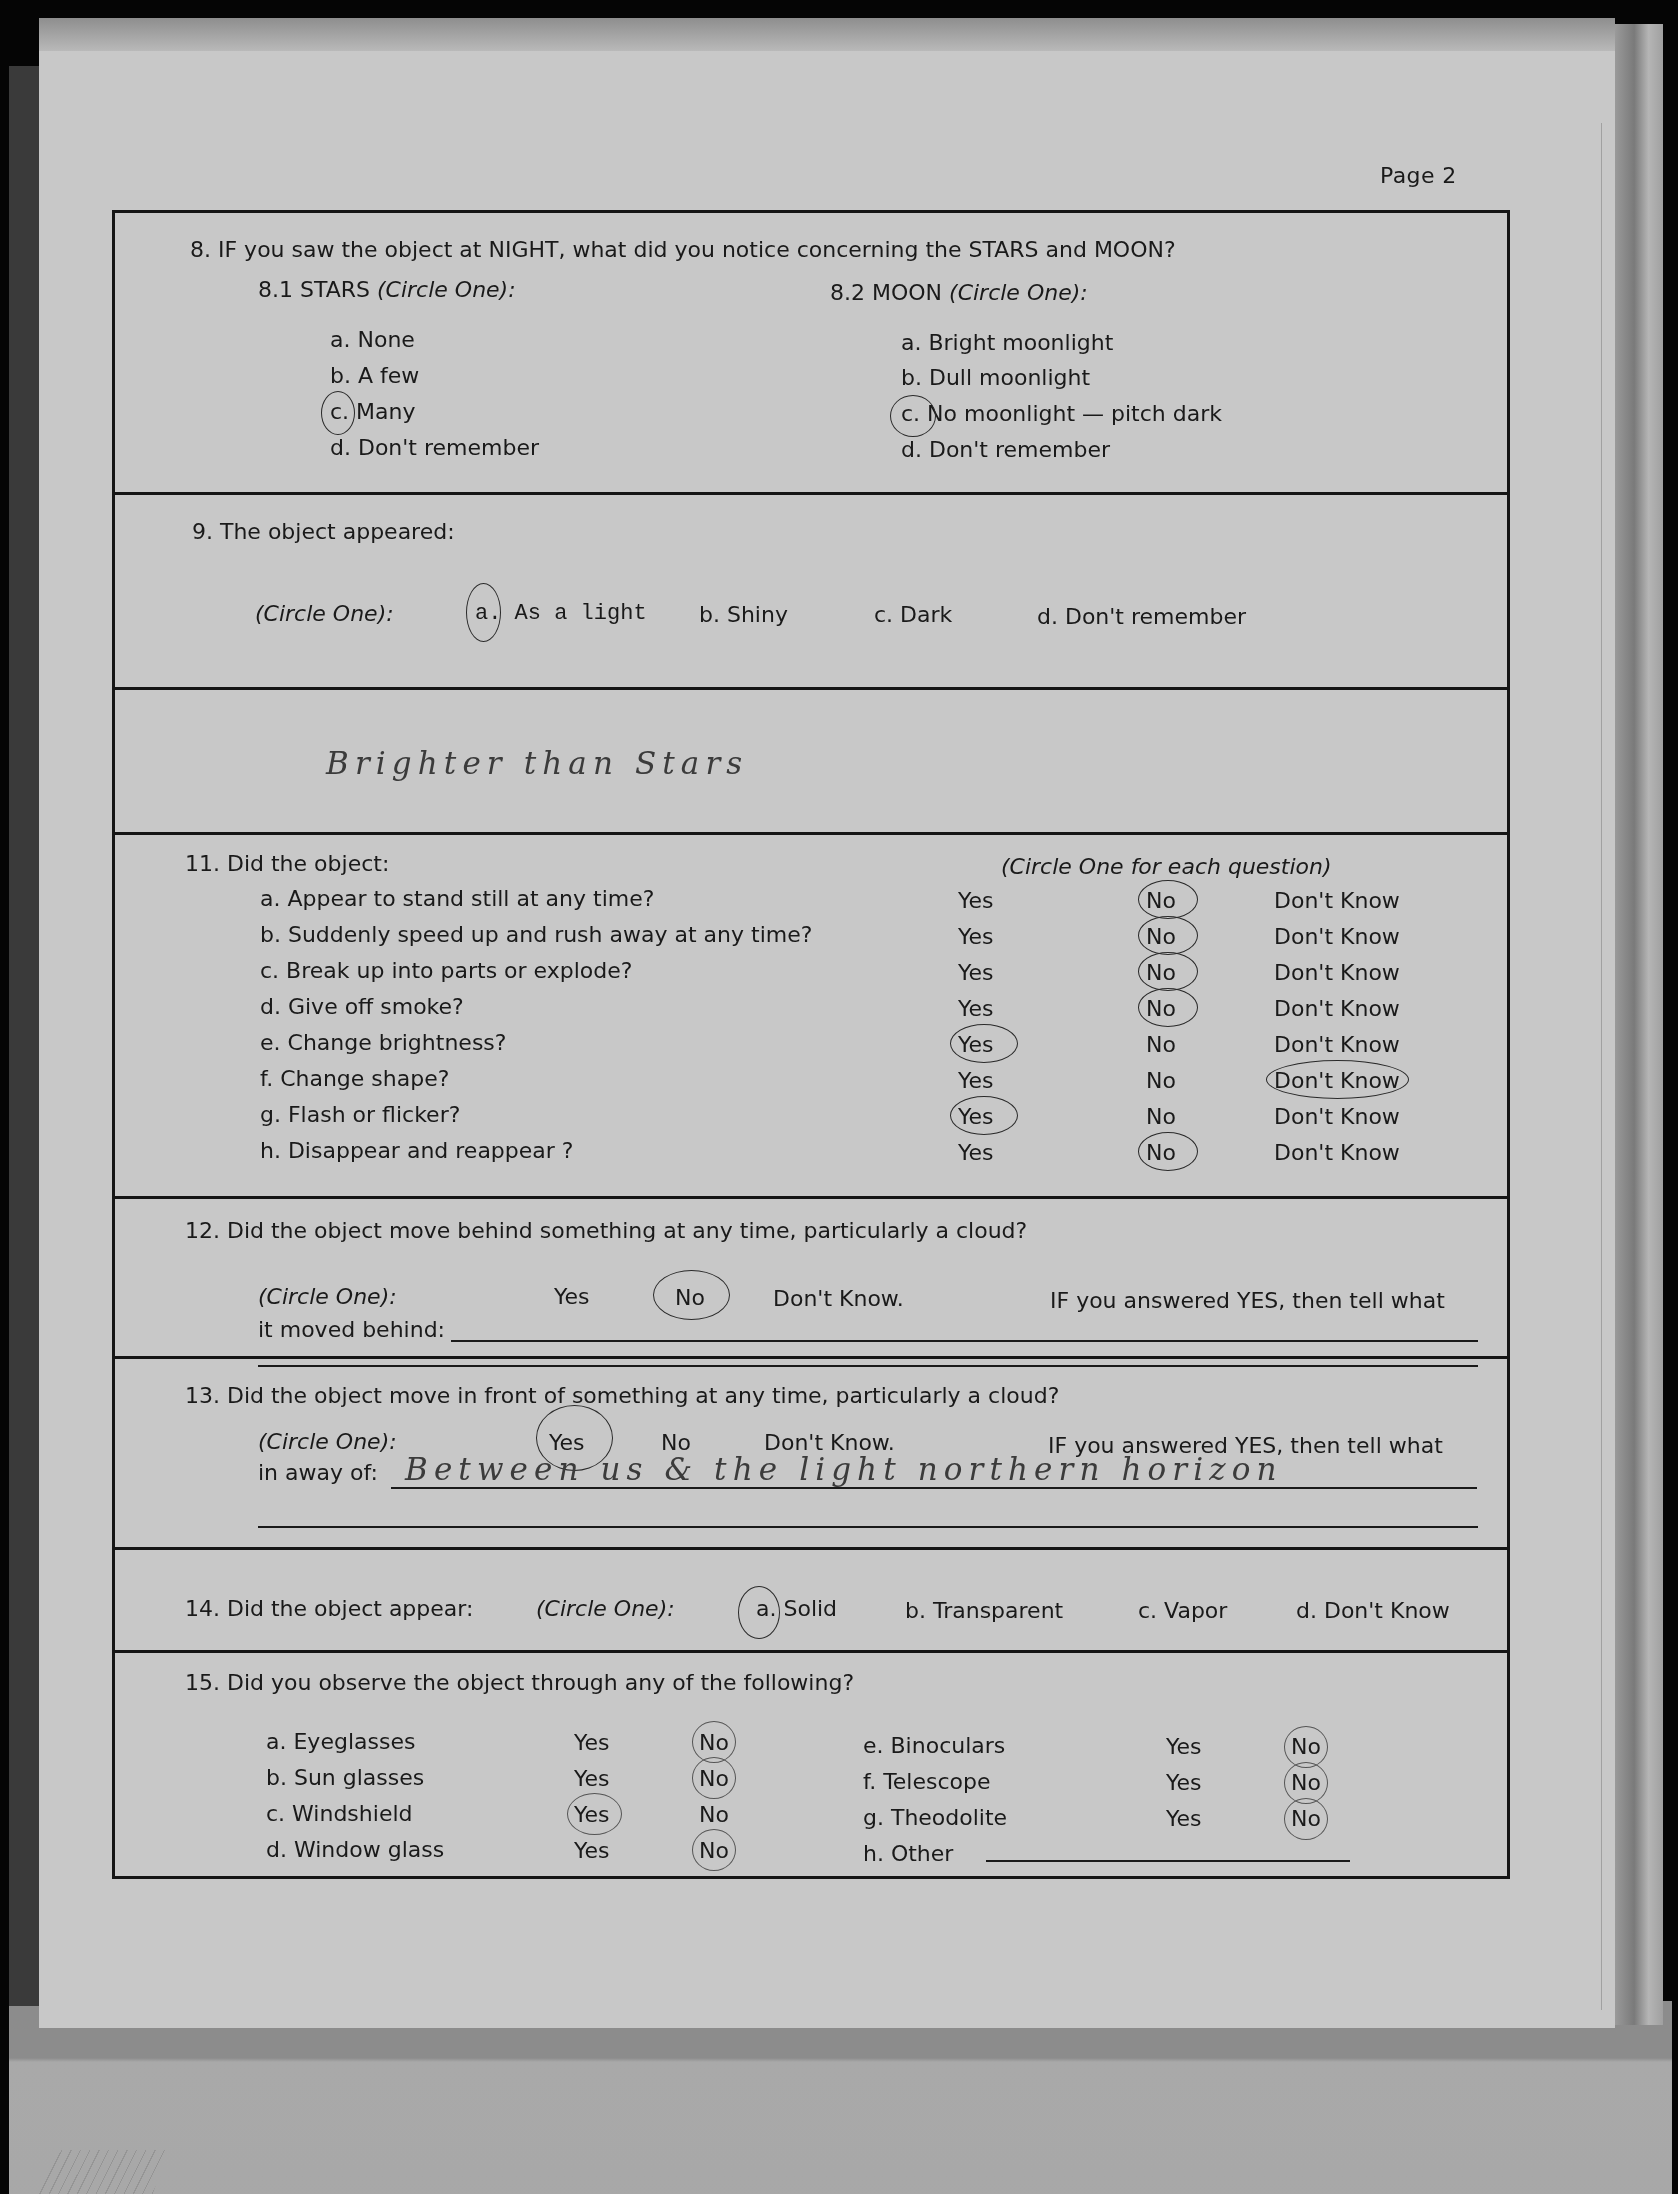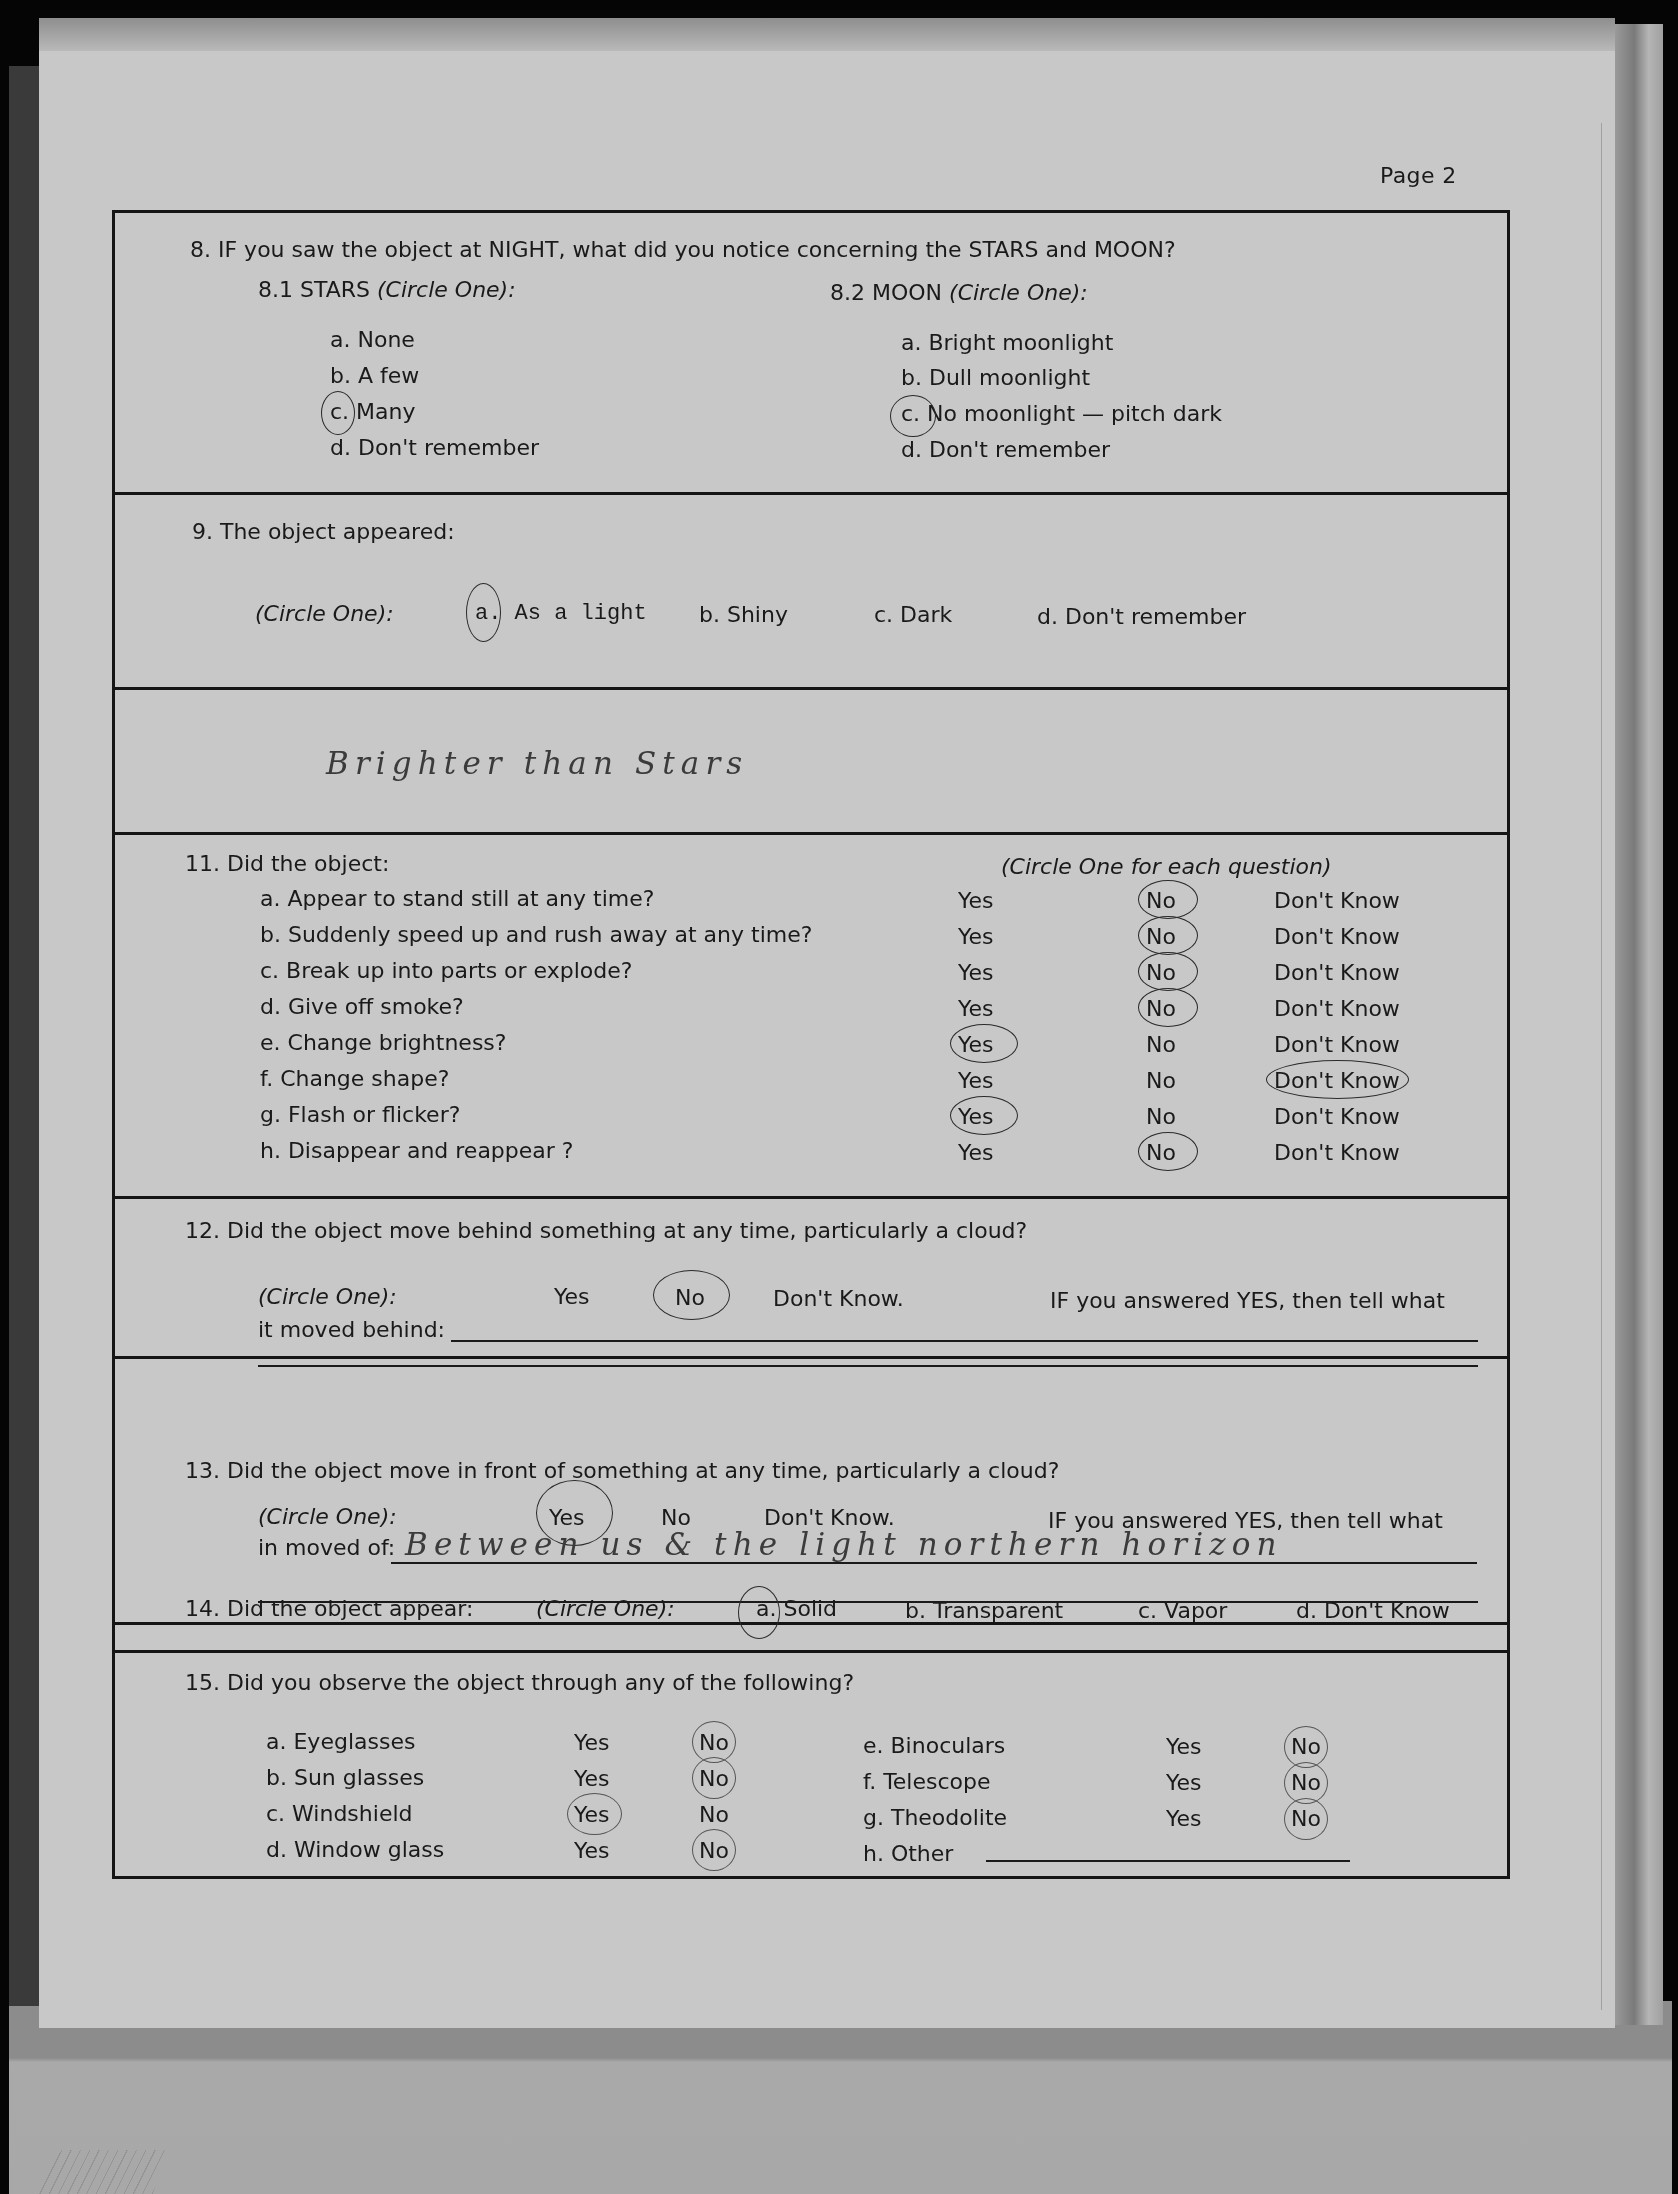--- a/index.html
+++ b/index.html
@@ -145,29 +145,29 @@
     <div class="t" style="left:439px; top:86px;">Yes</div>
     <div class="t" style="left:560px; top:87px;">No</div>
     <div class="ring" style="left:538px; top:70px; width:77px; height:50px;"></div>
     <div class="t" style="left:658px; top:88px;">Don't Know.</div>
     <div class="t" style="left:935px; top:90px;">IF you answered YES, then tell what</div>
     <div class="t" style="left:143px; top:119px;">it moved behind:</div>
     <div class="line" style="left:336px; top:140px; width:1027px;"></div>
     <div class="line" style="left:143px; top:165px; width:1220px;"></div>
   </div>
 
-  <div class="section" style="top:1223px; height:189px;padding-left:46px;">
+  <div class="section" style="top:1148px; height:189px;padding-left:46px;">
     <div class="t" style="left:70px; top:24px;">13.  Did the object move in front of something at any time, particularly a cloud?</div>
     <div class="t it" style="left:143px; top:70px;">(Circle One):</div>
     <div class="t" style="left:434px; top:71px;">Yes</div>
     <div class="ring" style="left:421px; top:44px; width:77px; height:66px;"></div>
     <div class="t" style="left:546px; top:71px;">No</div>
     <div class="t" style="left:649px; top:71px;">Don't Know.</div>
     <div class="t" style="left:933px; top:74px;">IF you answered YES, then tell what</div>
-    <div class="t" style="left:143px; top:101px;">in moved of:</div>
+    <div class="t" style="left:143px; top:101px;">in away of:</div>
     <div class="hand" style="left:290px; top:90px;">Between us &amp; the light northern horizon</div>
     <div class="line" style="left:276px; top:126px; width:1086px;"></div>
     <div class="line" style="left:143px; top:165px; width:1220px;"></div>
   </div>
 
   <div class="section" style="top:1364px; height:76px;">
     <div class="t" style="left:70px; top:21px;">14.  Did the object appear:</div>
     <div class="t it" style="left:421px; top:21px;">(Circle One):</div>
     <div class="t" style="left:641px; top:21px;">a.  Solid</div>
     <div class="ring" style="left:623px; top:8.8px; width:42px; height:53px;"></div>

